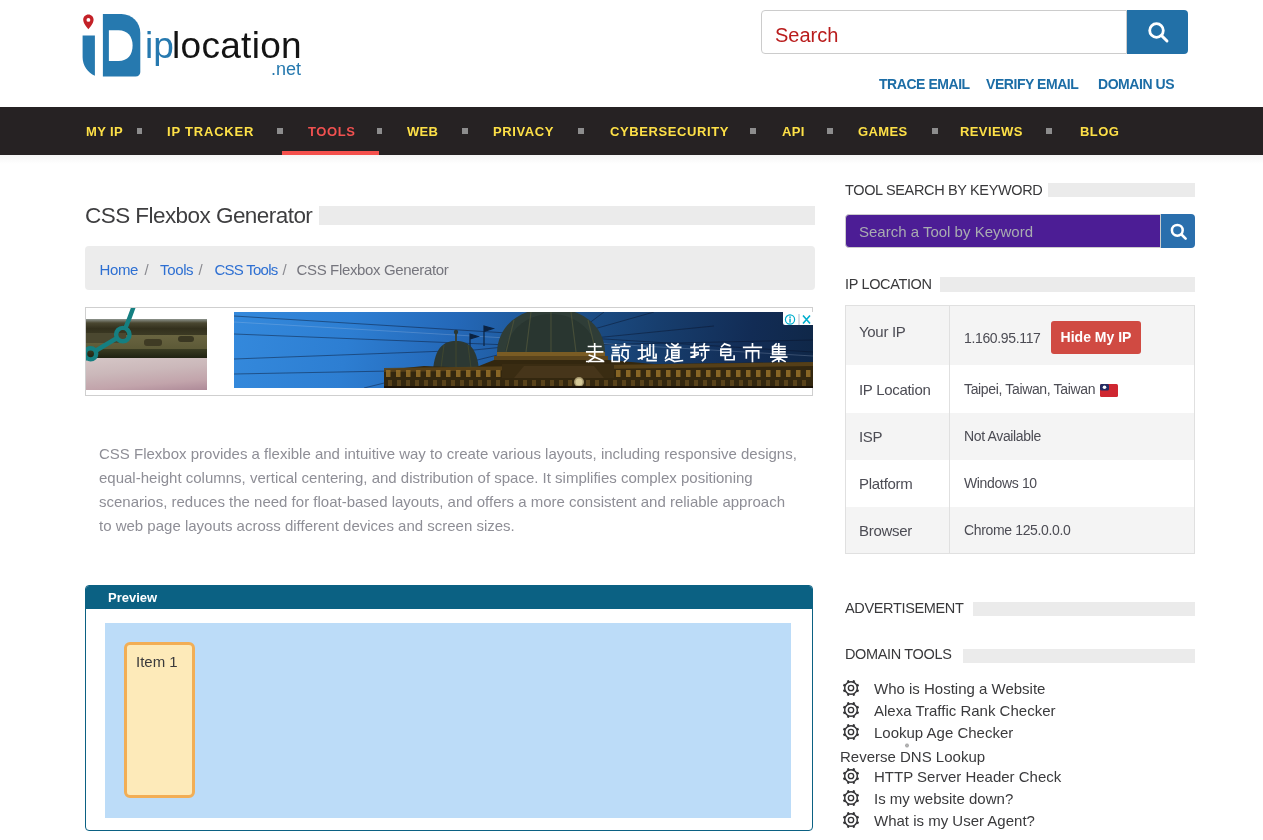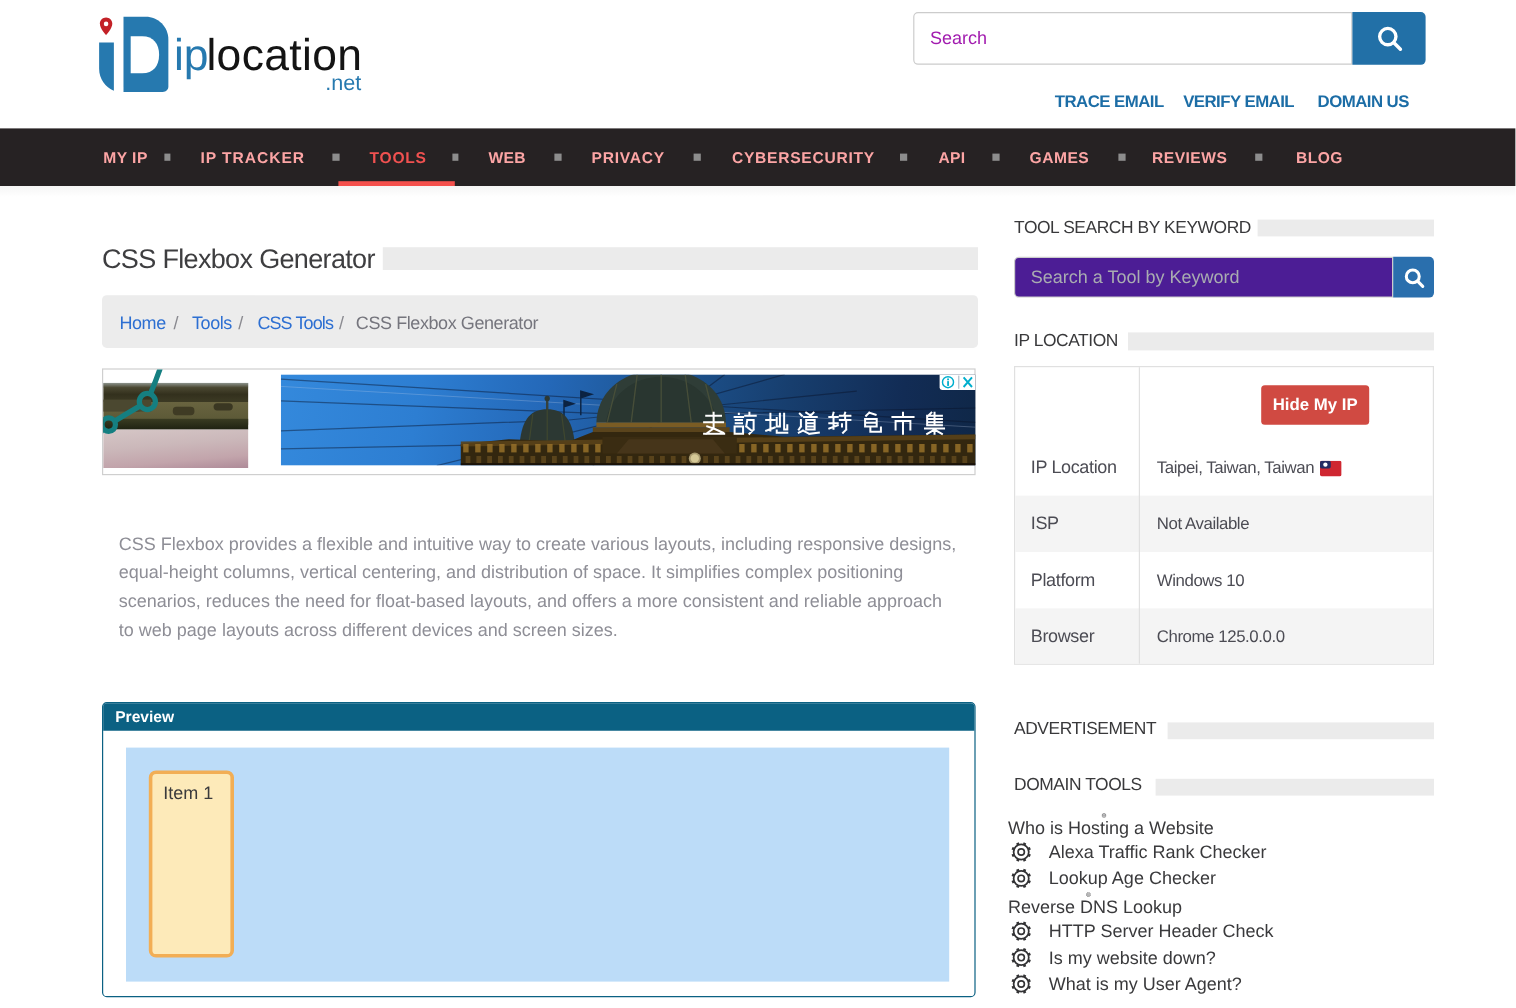--- a/index.html
+++ b/index.html
@@ -1,44 +1,44 @@
 <!DOCTYPE html>
 <html><head>
 <meta charset="utf-8">
 <style>
 * { margin:0; padding:0; box-sizing:border-box; }
 body { font-family:"Liberation Sans", sans-serif; background:#fff; }
 #page { position:relative; width:1263px; height:840px; overflow:hidden; background:#fff; }
 .abs { position:absolute; }
 
 #searchbox { left:761px; top:10px; width:366px; height:44px; border:1px solid #ccc; border-radius:4px 0 0 4px; background:#fff; }
-#searchbox span { position:absolute; left:13px; top:13px; font-size:15px; color:#a21caf; }
+#searchbox span { position:absolute; left:13px; top:13px; font-size:20px; color:#b91c1c; }
 #searchbtn { left:1127px; top:10px; width:61px; height:44px; background:#2270a7; border-radius:0 4px 4px 0; }
 .hlinks { top:76px; font-size:14px; font-weight:bold; color:#1c6da6; letter-spacing:-0.45px; }
 
 #nav { left:0; top:107px; width:1263px; height:48px; background:#262223; }
-#nav a { position:absolute; top:17px; color:#fca5a5; font-size:13px; font-weight:bold; white-space:nowrap; text-decoration:none; }
+#nav a { position:absolute; top:17px; color:#fde047; font-size:13px; font-weight:bold; white-space:nowrap; text-decoration:none; }
 #nav .sq { position:absolute; top:21px; width:5.5px; height:5.5px; background:#8d8d8d; }
 #nav a.red { color:#f05150; }
 #tools-underline { left:282px; top:151px; width:97px; height:5px; background:#f4504c; }
 
 h1.title { left:85px; top:203px; font-size:22.5px; font-weight:400; color:#3e3e40; letter-spacing:-0.55px; }
 .hbar { background:#ebebeb; }
 #crumb { left:85px; top:246px; width:730px; height:44px; background:#ececec; border-radius:4px; font-size:15px; letter-spacing:-0.35px; }
 #crumb a, #crumb span { position:absolute; top:15px; white-space:nowrap; }
 #crumb a { color:#2d6fd2; text-decoration:none; }
 #crumb .sep { color:#8a8a90; }
 #crumb .cur { color:#75757d; }
 
 #ad { left:85px; top:307px; width:728px; height:89px; border:1px solid #cfcfcf; background:#fff; }
 
 #para { left:99px; top:442px; width:720px; font-size:15px; line-height:24px; color:#8e8e96; white-space:nowrap; }
 
 #panel { left:85px; top:585px; width:728px; height:246px; border:1px solid #0b6183; border-radius:4px; background:#fff; }
-#panel .hd { position:absolute; left:0; top:0; width:726px; height:23px; background:#0b6183; border-radius:3px 3px 0 0; color:#fff; font-size:13px; font-weight:bold; line-height:23px; padding-left:10px; }
+#panel .hd { position:absolute; left:0; top:0; width:726px; height:23px; background:#0b6183; border-radius:3px 3px 0 0; color:#fff; font-size:13px; font-weight:bold; line-height:23px; padding-left:22px; }
 #bluebox { left:105px; top:623px; width:686px; height:195px; background:#bcdcf8; }
 #item1 { left:124px; top:642px; width:71px; height:156px; background:#fdeab9; border:3px solid #f2ae55; border-radius:6px; font-size:15px; color:#3a3a3c; padding:8px 0 0 9px; }
 
 .sh { font-size:14.5px; color:#39393b; letter-spacing:-0.35px; }
 #tsinput { left:845px; top:214px; width:316px; height:34px; border:1px solid #ccc; border-radius:4px 0 0 4px; background:#4c1d95; }
 #tsinput span { position:absolute; left:13px; top:8px; font-size:15px; color:#a9acb1; }
 #tsbtn { left:1161px; top:214px; width:34px; height:34px; background:#2a6fad; border-radius:0 4px 4px 0; }
 
 #iptable { left:845px; top:305px; width:350px; height:249px; border:1px solid #e0e0e0; }
 .row { position:absolute; left:0; width:348px; }
@@ -312,20 +312,24 @@
     <svg width="19" height="19" style="position:absolute;left:7.5px;top:8px" viewBox="0 0 24 24">
       <circle cx="10.5" cy="10.5" r="6.8" fill="none" stroke="#fff" stroke-width="3.2"></circle>
       <line x1="15.8" y1="15.8" x2="21" y2="21" stroke="#fff" stroke-width="3.3" stroke-linecap="round"></line>
     </svg>
   </div>
 
   <div class="abs sh" style="left:845px; top:276px;">IP LOCATION</div>
   <div class="abs hbar" style="left:940px; top:277px; width:255px; height:15px;"></div>
 
   <div class="abs" id="iptable">
+    <div class="row grey" style="top:0; height:59px;">
+        <span class="lbl" style="top:17px;">Your IP</span>
+        <span class="val" style="top:23.5px;">1.160.95.117</span>
+      </div>
     <div class="row" style="top:59px; height:48px;">
         <span class="lbl" style="top:16px;">IP Location</span>
         <span class="val" style="top:16px;">Taipei, Taiwan, Taiwan</span>
       </div>
     <div class="row grey" style="top:107px; height:47px;">
         <span class="lbl" style="top:15px;">ISP</span>
         <span class="val" style="top:15px;">Not Available</span>
       </div>
     <div class="row" style="top:154px; height:47px;">
         <span class="lbl" style="top:15px;">Platform</span>
@@ -354,21 +358,21 @@
     <defs>
       <g id="gear2" fill="none" stroke="#333335">
           <circle cx="12" cy="12" r="6.9" stroke-width="1.6"></circle>
           <circle cx="12" cy="12" r="2.9" stroke-width="1.5"></circle>
           <path d="M18.37 14.64L20.31 15.44M14.64 18.37L15.44 20.31M9.36 18.37L8.56 20.31M5.63 14.64L3.69 15.44M5.63 9.36L3.69 8.56M9.36 5.63L8.56 3.69M14.64 5.63L15.44 3.69M18.37 9.36L20.31 8.56" stroke-width="2.5"></path>
         </g>
 
     </defs>
   </svg>
   <div class="abs" id="dlist">
-    <div class="drow" style="top:0px;flex-direction:column;">
+    <div class="drow" style="top:0px;">
         <svg width="22" height="22" viewBox="0 0 24 24">
           <use href="#gear2"></use>
         </svg>
         <span>Who is Hosting a Website</span>
       </div>
     <div class="drow" style="top:22px;">
         <svg width="22" height="22" viewBox="0 0 24 24">
           <use href="#gear2"></use>
         </svg>
         <span>Alexa Traffic Rank Checker</span>

